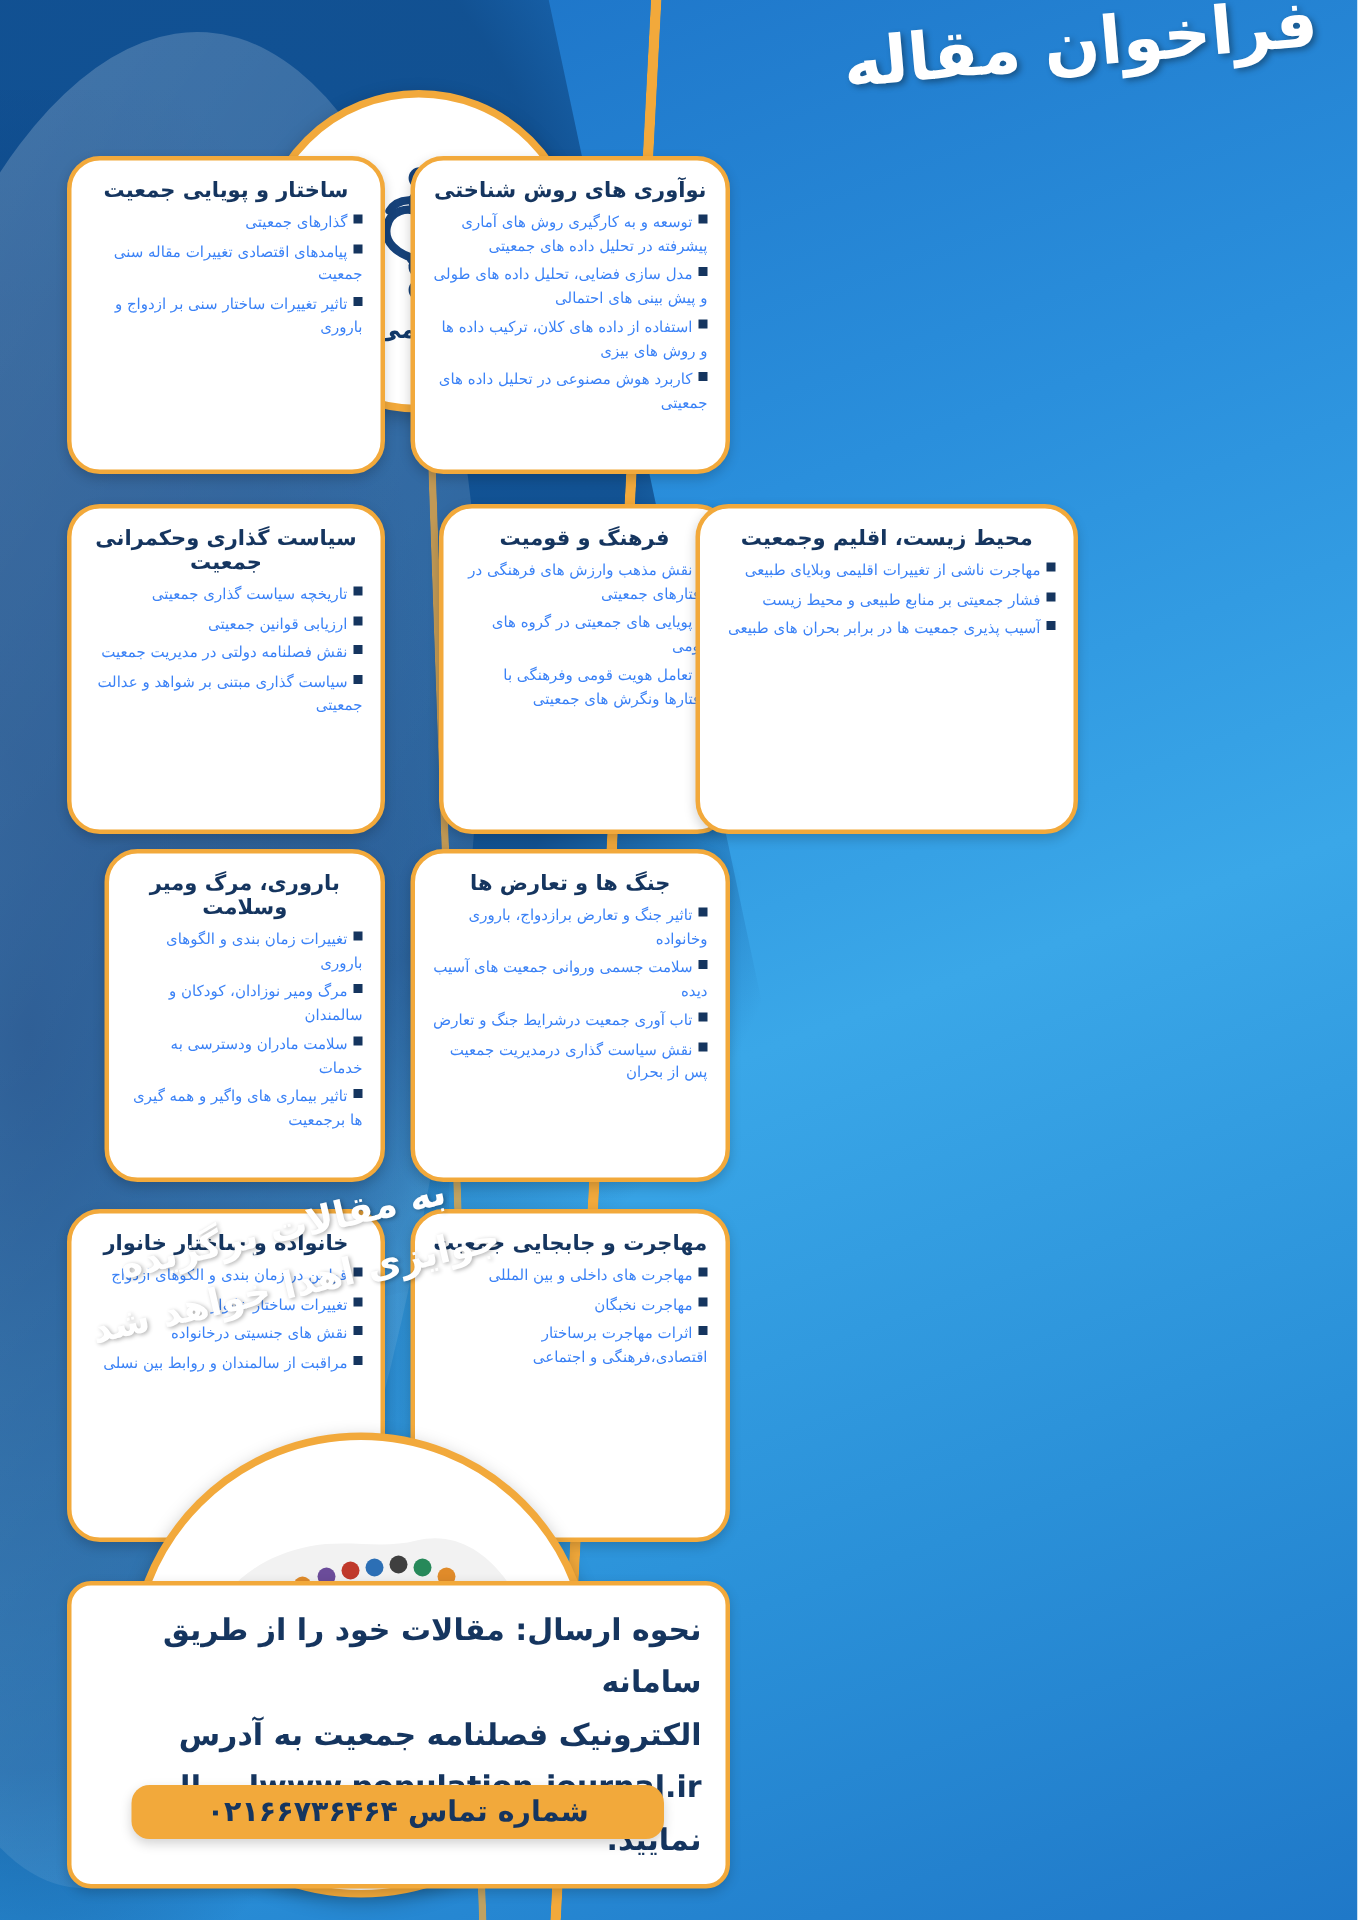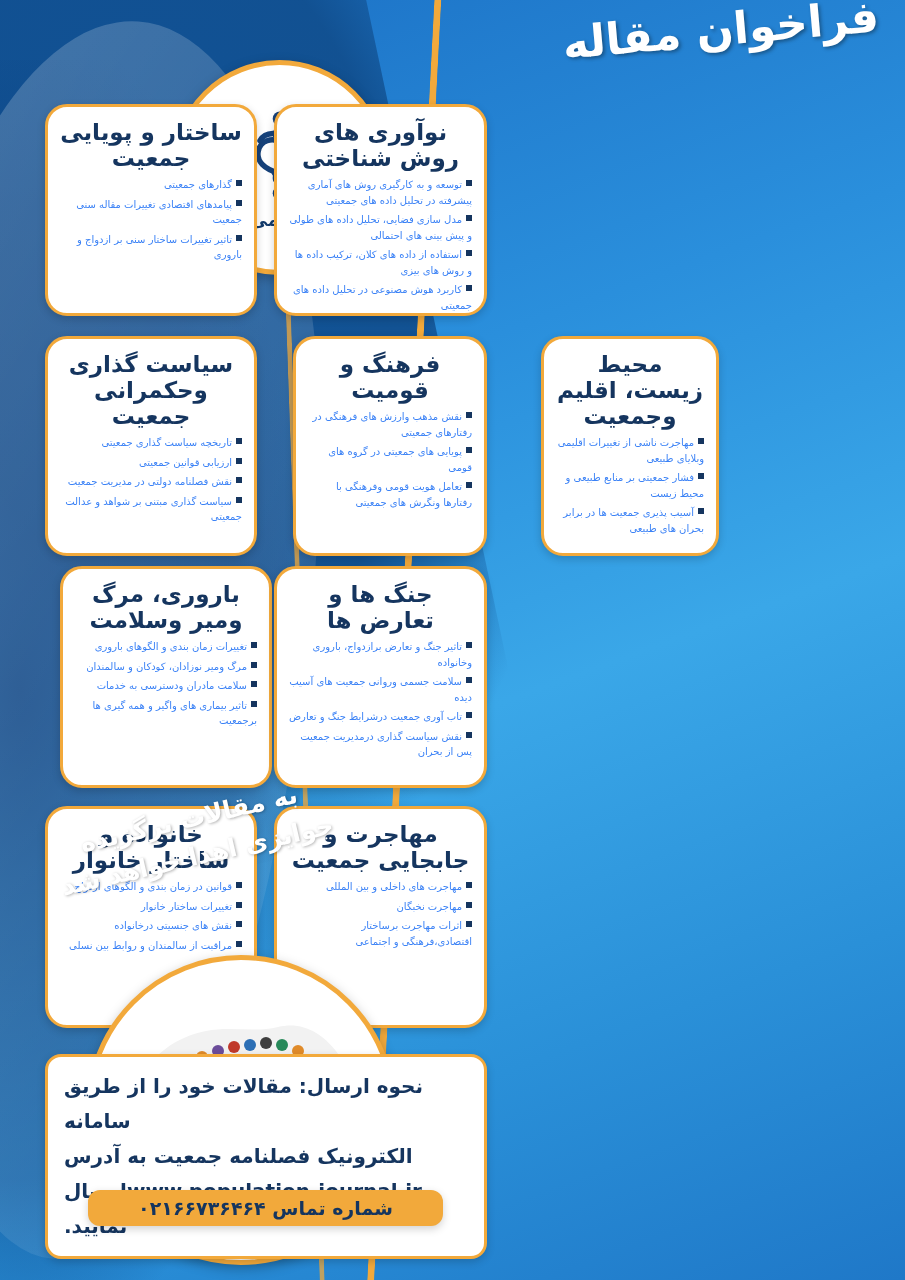--- a/index.html
+++ b/index.html
@@ -115,21 +115,21 @@
     border: 3px solid #f2a93b;
     border-radius: 22px;
     box-sizing: border-box;
     padding: 10px 12px 12px 12px;
     direction: rtl;
     text-align: right;
     box-shadow: 0 3px 8px rgba(0,0,0,.18);
   }
   .card h3 {
     margin: 2px 0 6px 0;
-    font-size: 23px;
+    font-size: 14px;
     color: #15355f;
     font-weight: bold;
     text-align: center;
   }
   .card ul {
     margin: 0;
     padding: 0;
     list-style: none;
   }
   .card li {
@@ -144,25 +144,25 @@
     display: inline-block;
     width: 6px;
     height: 6px;
     background: #15355f;
     margin-left: 4px;
     vertical-align: 2px;
   }
   
   #card-methodology { right: 418px; top: 104px; width: 213px; height: 212px; }
   #card-structure   { right: 648px; top: 104px; width: 212px; height: 212px; }
-  #card-environment { right: 186px; top: 336px; width: 178px; height: 220px; margin-left: 23px; }
+  #card-environment { right: 186px; top: 336px; width: 255px; height: 220px; margin-left: 23px; }
   #card-culture     { right: 418px; top: 336px; width: 194px; height: 220px; }
   #card-policy      { right: 648px; top: 336px; width: 212px; height: 220px; }
   #card-war         { right: 418px; top: 566px; width: 213px; height: 222px; }
-  #card-fertility   { right: 633px; top: 566px; width: 212px; height: 222px; }
+  #card-fertility   { right: 648px; top: 566px; width: 187px; height: 222px; }
   #card-migration   { right: 418px; top: 806px; width: 213px; height: 222px; }
   #card-family      { right: 648px; top: 806px; width: 212px; height: 222px; }
   
   .award-text {
     position: absolute;
     left: 28px;
     top: 800px;
     width: 330px;
     color: #ffffff;
     font-size: 25px;
@@ -195,21 +195,21 @@
     position: absolute;
     right: 418px;
     top: 1054px;
     width: 442px;
     background: #ffffff;
     border: 3px solid #f2a93b;
     border-radius: 16px;
     padding: 12px 16px;
     box-sizing: border-box;
     direction: rtl;
-    text-align: left;
+    text-align: right;
     color: #15355f;
     font-size: 20px;
     font-weight: bold;
     line-height: 1.75;
     box-shadow: 0 3px 8px rgba(0,0,0,.18);
   }
   .footer-box .url {
     direction: ltr;
     display: inline-block;
     unicode-bidi: embed;

